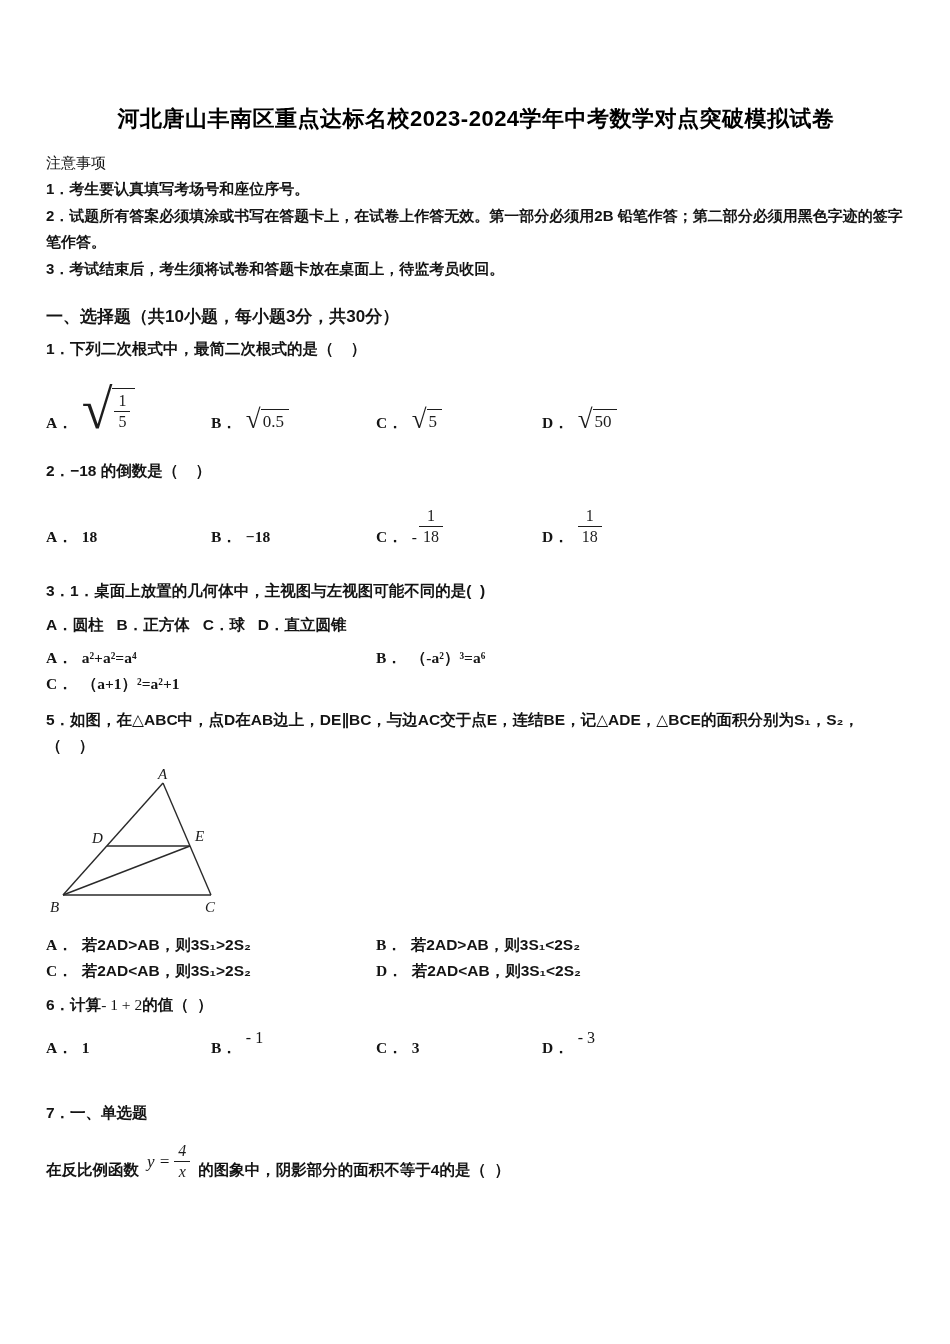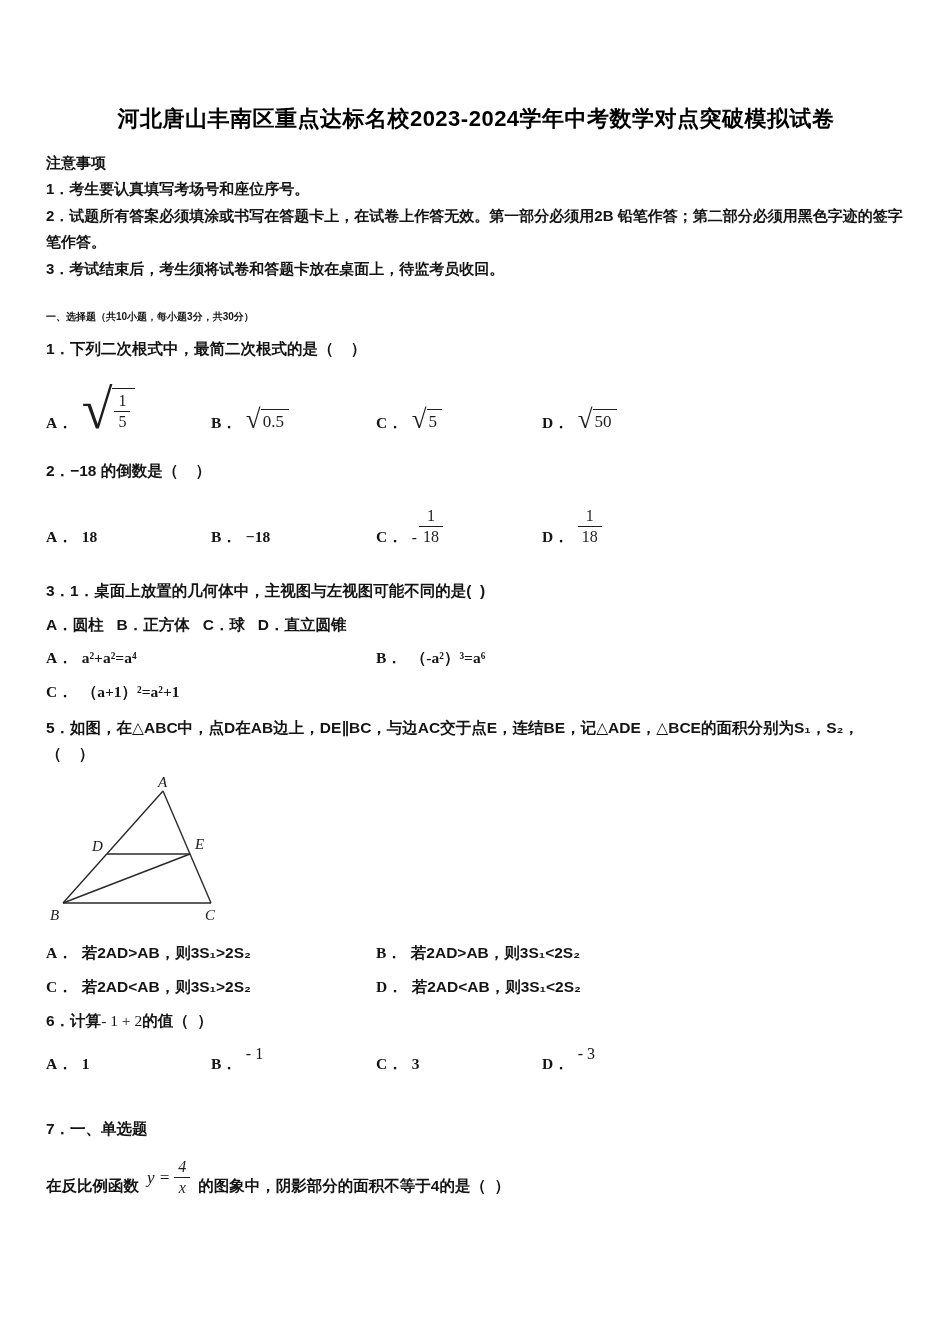--- a/index.html
+++ b/index.html
@@ -11,31 +11,31 @@
     overflow:hidden;
   }
   .page { width:950px; height:1060px; padding:104px 44px 0 46px; background:#fff; }
 
   .title {
     text-align:center; font-size:22px; font-weight:bold; color:#000;
     line-height:30px; letter-spacing:0.5px;
   }
 
   .notice { margin-top:16px; font-size:15px; font-weight:600; }
-  .notice-heading { line-height:26px; font-weight:700; }
+  .notice-heading { line-height:26px; font-weight:400; }
   .notice-item { line-height:26.5px; }
 
-  .section-heading { margin-top:22px; font-size:10px; font-weight:700; line-height:26px; }
+  .section-heading { margin-top:22px; font-size:17px; font-weight:700; line-height:26px; }
 
   .qtext { font-size:15.5px; font-weight:600; line-height:26px; }
   .serif-math { font-family:"Liberation Serif","DejaVu Serif",serif; font-weight:600; }
 
   
   .opt-row-4 { display:grid; grid-template-columns:165px 165px 166px auto; align-items:end; }
-  .opt-grid-2 { display:grid; grid-template-columns:330px auto; row-gap:13px; }
+  .opt-grid-2 { display:grid; grid-template-columns:330px auto; row-gap:5px; }
   .opt { font-size:15.5px; font-weight:700; }
   .olabel { font-family:"Liberation Serif","DejaVu Serif",serif; font-weight:700; margin-right:9px; }
   .oval  { font-family:"Liberation Serif","DejaVu Serif",serif; font-weight:700; }
 
   
   .sqrt { display:inline-flex; align-items:flex-start; font-family:"Liberation Serif","DejaVu Serif",serif; font-weight:400; color:#1d1d1d; }
   .sqrt-sign { font-size:27px; line-height:21px; font-weight:400; }
   .sqrt-body { border-top:1.7px solid #1d1d1d; padding:2px 5px 0 2px; font-size:17px; line-height:19px; }
   .sqrt.tall .sqrt-sign { font-size:56px; line-height:42px; }
   .sqrt.tall .sqrt-body { padding-top:3px; }

